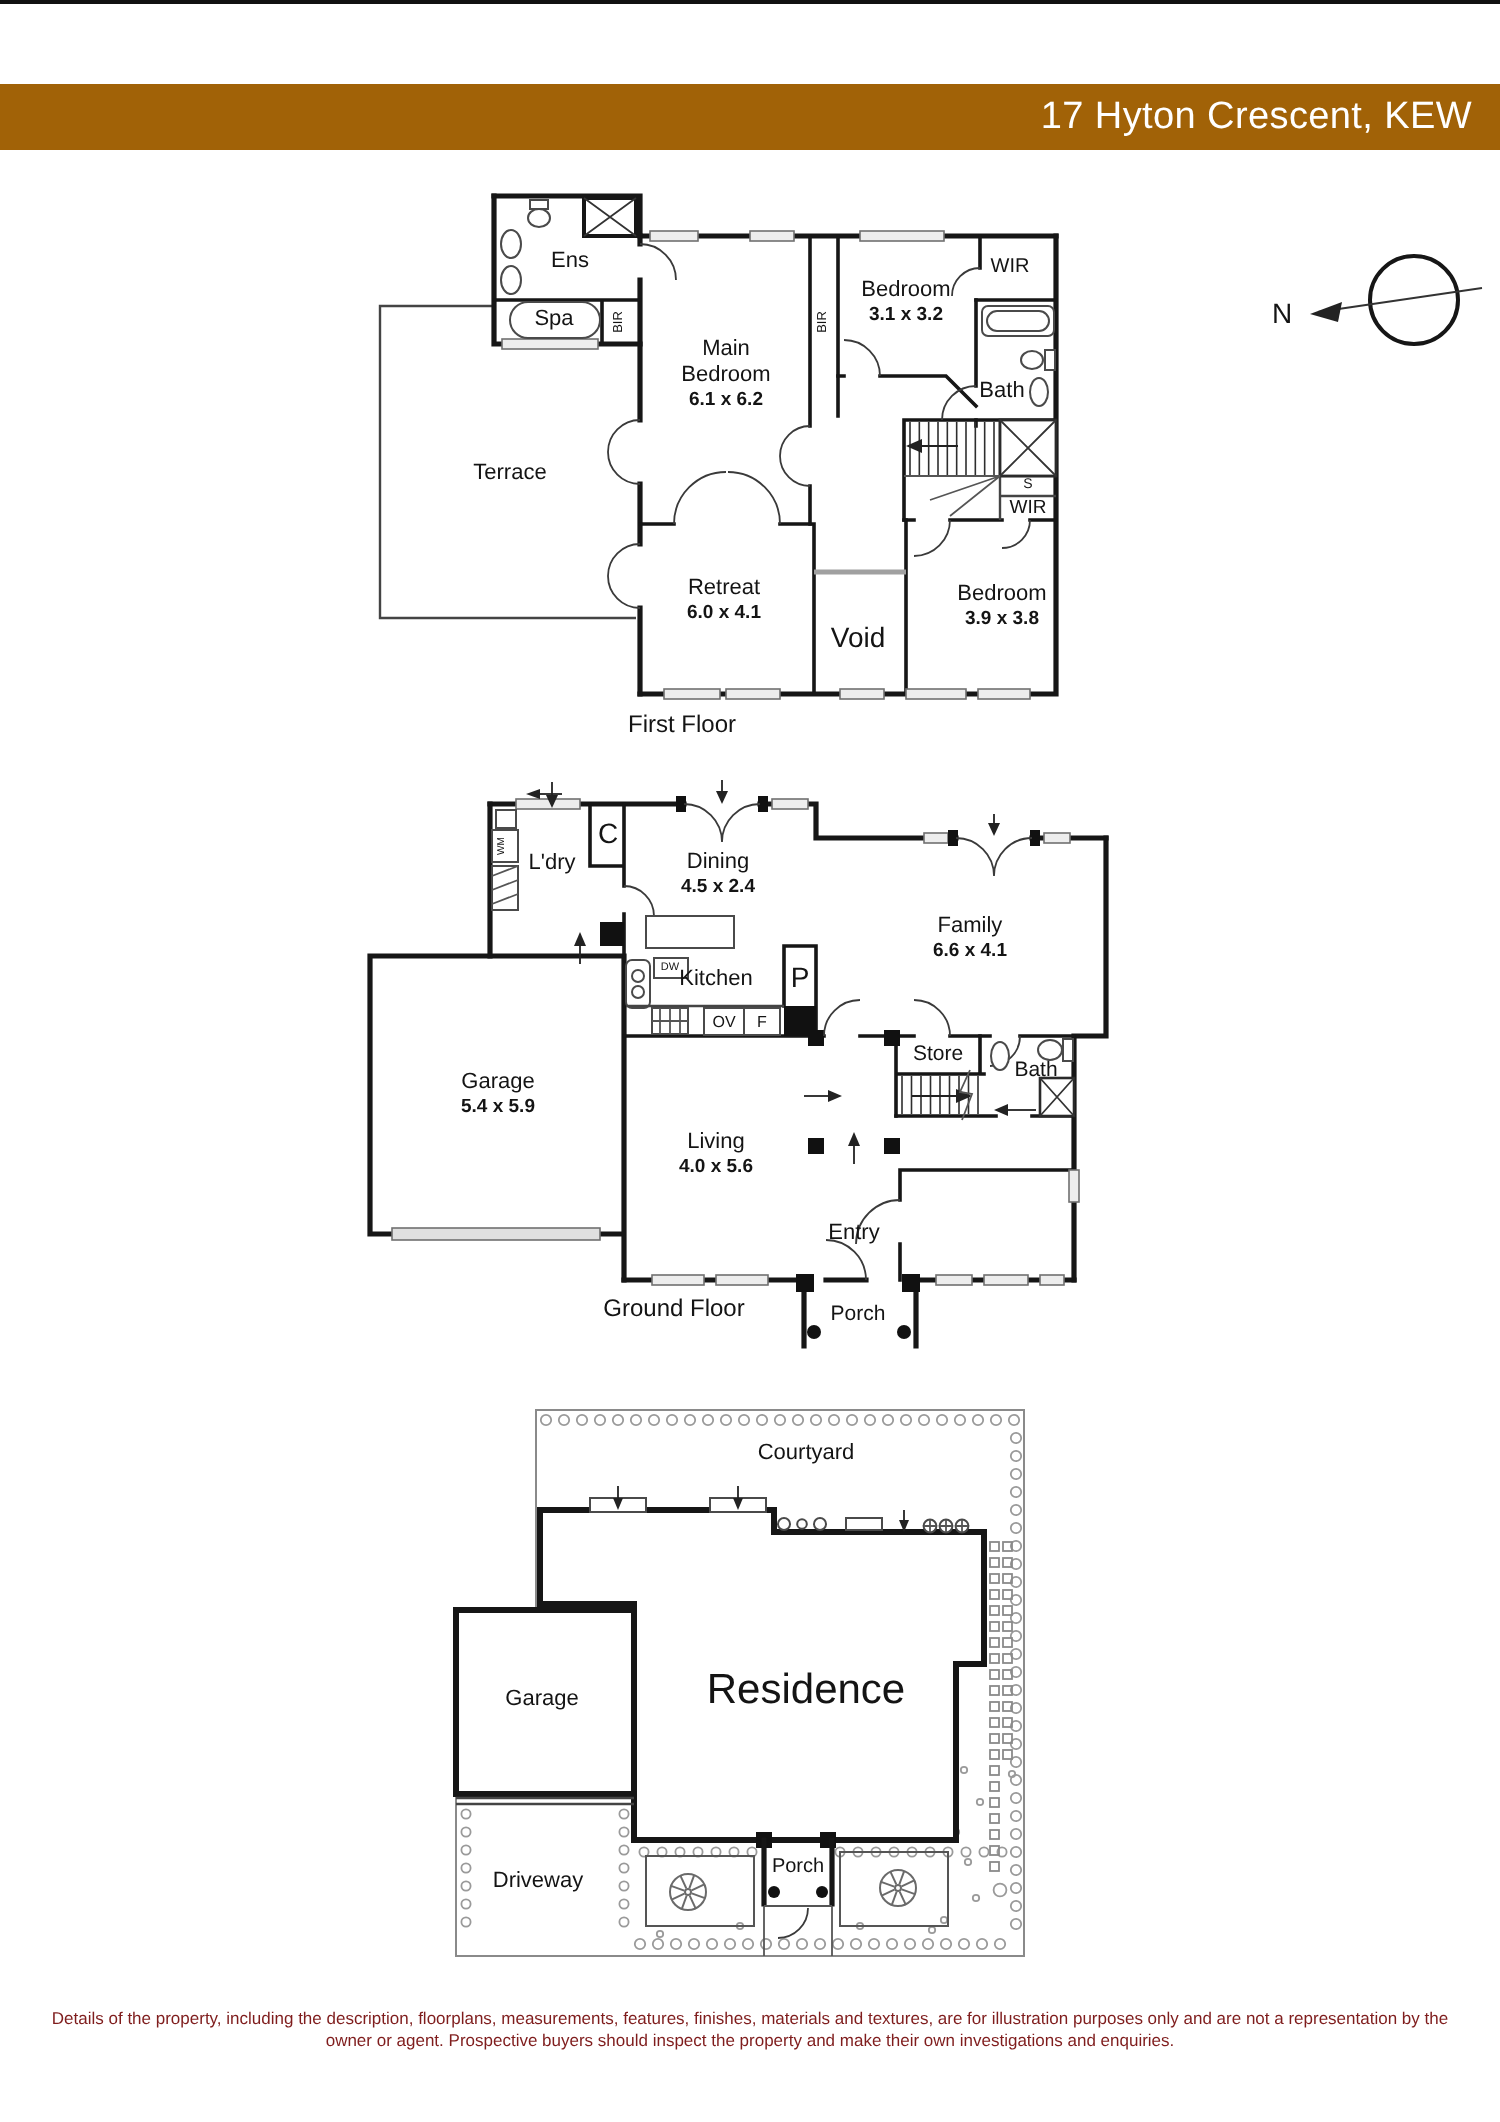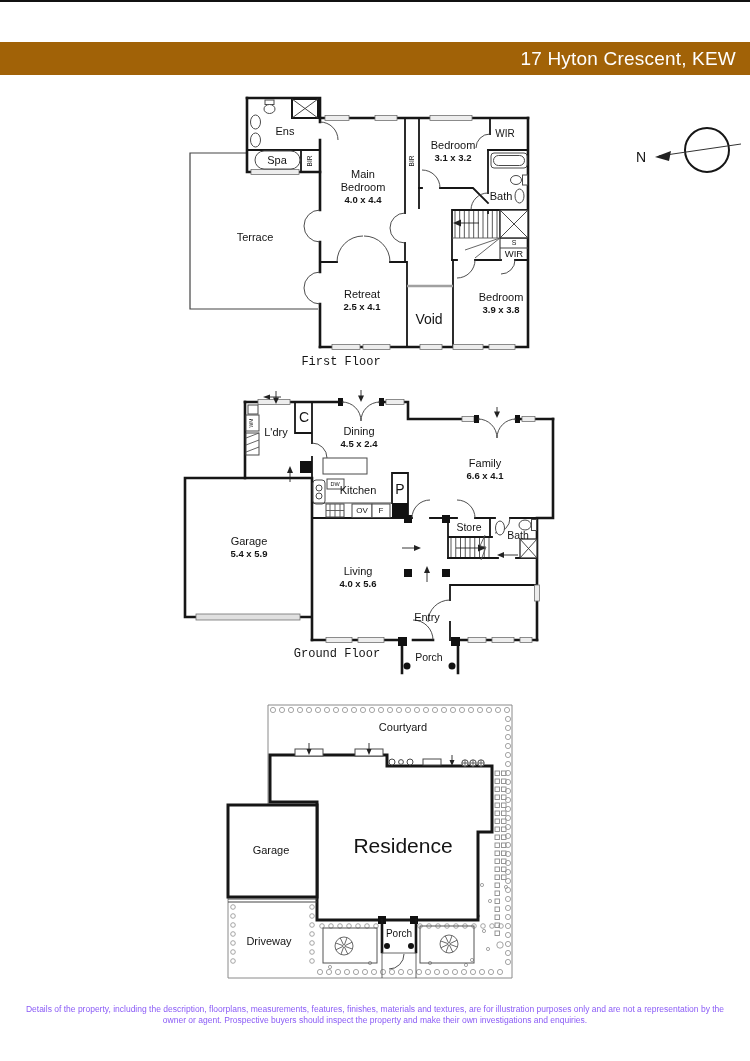--- a/index.html
+++ b/index.html
@@ -11,40 +11,40 @@
   .header .title{color:#fff;font-size:19px;padding-right:14px;letter-spacing:0.2px;}
   .plan{position:absolute;}
   .plan svg{position:absolute;left:0;top:0;}
   .lbl{position:absolute;transform:translate(-50%,-50%);font-size:11px;line-height:1.18;
        color:#141414;text-align:center;white-space:nowrap;}
   .lbl.blk{white-space:normal;}
   .lbl .dims{font-size:9.5px;font-weight:bold;}
   .vert{transform:translate(-50%,-50%) rotate(-90deg);}
   .fs5{font-size:5px;}.fs55{font-size:5.5px;}.fs65{font-size:6.5px;}.fs7{font-size:7px;}
   .fs8{font-size:8px;}.fs9{font-size:14px;}.fs95{font-size:9.5px;}.fs10{font-size:10px;}
-  .fs105{font-size:10.5px;}.fs12{font-size:12px;font-family:Liberation Mono, monospace;}.fs21{font-size:21px;}
+  .fs105{font-size:10.5px;}.fs12{font-size:12px;}.fs21{font-size:21px;}
   
   .wall{fill:none;stroke:#161616;stroke-width:2.6;stroke-linecap:square;}
   .wall2{fill:none;stroke:#161616;stroke-width:1.8;stroke-linecap:square;}
   .thin{fill:none;stroke:#555;stroke-width:0.9;}
   .thin2{fill:none;stroke:#444;stroke-width:1.2;}
   .win{fill:#ededed;stroke:#707070;stroke-width:0.8;}
   .door{fill:none;stroke:#3a3a3a;stroke-width:0.9;}
   .fix{fill:#fff;stroke:#4a4a4a;stroke-width:1;}
   .blk-fill{fill:#111;stroke:none;}
   .gray-rail{fill:none;stroke:#a0a0a0;stroke-width:2.6;}
   .deco circle{fill:none;stroke:#9a9a9a;stroke-width:0.9;}
   .deco rect{fill:none;stroke:#8a8a8a;stroke-width:0.9;}
   .treads line{stroke:#2e2e2e;stroke-width:0.8;}
   .tree circle,.tree line{fill:none;stroke:#6a6a6a;stroke-width:1;}
   .site-wall{fill:#fff;stroke:#161616;stroke-width:3;}
   .bound{fill:none;stroke:#8a8a8a;stroke-width:1;}
   .arrow{stroke:#222;stroke-width:0.9;fill:none;}
   .ahead{fill:#222;stroke:none;}
-  .footer{position:absolute;left:25px;right:25px;text-align:center;color:#8b5cf6;}
+  .footer{position:absolute;left:25px;right:25px;text-align:center;color:#7f1d1d;}
   .footer p{margin:0;font-size:8.5px;line-height:1.3;}
   #f1{top:1004px;} #f2{top:1034px;}
 </style>
 </head>
 <body>
 
 <div id="page">
   <div class="topstrip"></div>
 
   <div class="header">
@@ -142,35 +142,35 @@
         <rect class="fix" x="337.5" y="85" width="5" height="10"></rect>
         <ellipse class="fix" cx="334.5" cy="106" rx="4.5" ry="7"></ellipse>
       </g>
     </svg>
 
     <div class="lbl" style="left:100px;top:41px;">Ens</div>
     <div class="lbl" style="left:92px;top:70px;">Spa</div>
     <div class="lbl vert fs65" style="left:125px;top:71px;">BIR</div>
     <div class="lbl blk" style="left:178px;top:97px;width:62px;">
       <div>Main Bedroom</div>
-      <div class="dims">4.0 x 4.4</div>
+      <div class="dims">6.1 x 6.2</div>
     </div>
     <div class="lbl vert fs65" style="left:227px;top:71px;">BIR</div>
     <div class="lbl blk" style="left:268px;top:61px;width:70px;">
       <div>Bedroom</div>
       <div class="dims">3.1 x 3.2</div>
     </div>
     <div class="lbl fs10" style="left:320px;top:44px;">WIR</div>
     <div class="lbl" style="left:316px;top:106px;">Bath</div>
     <div class="lbl fs7" style="left:329px;top:153px;">S</div>
     <div class="lbl fs95" style="left:329px;top:164px;">WIR</div>
     <div class="lbl" style="left:70px;top:147px;">Terrace</div>
     <div class="lbl blk" style="left:177px;top:210px;width:70px;">
       <div>Retreat</div>
-      <div class="dims">2.5 x 4.1</div>
+      <div class="dims">6.0 x 4.1</div>
     </div>
     <div class="lbl fs9" style="left:244px;top:229px;">Void</div>
     <div class="lbl blk" style="left:316px;top:213px;width:70px;">
       <div>Bedroom</div>
       <div class="dims">3.9 x 3.8</div>
     </div>
     <div class="lbl fs12" style="left:156px;top:272px;">First Floor</div>
   </div>
 
   <div class="plan" style="left:625px;top:105px;width:120px;height:90px;">

